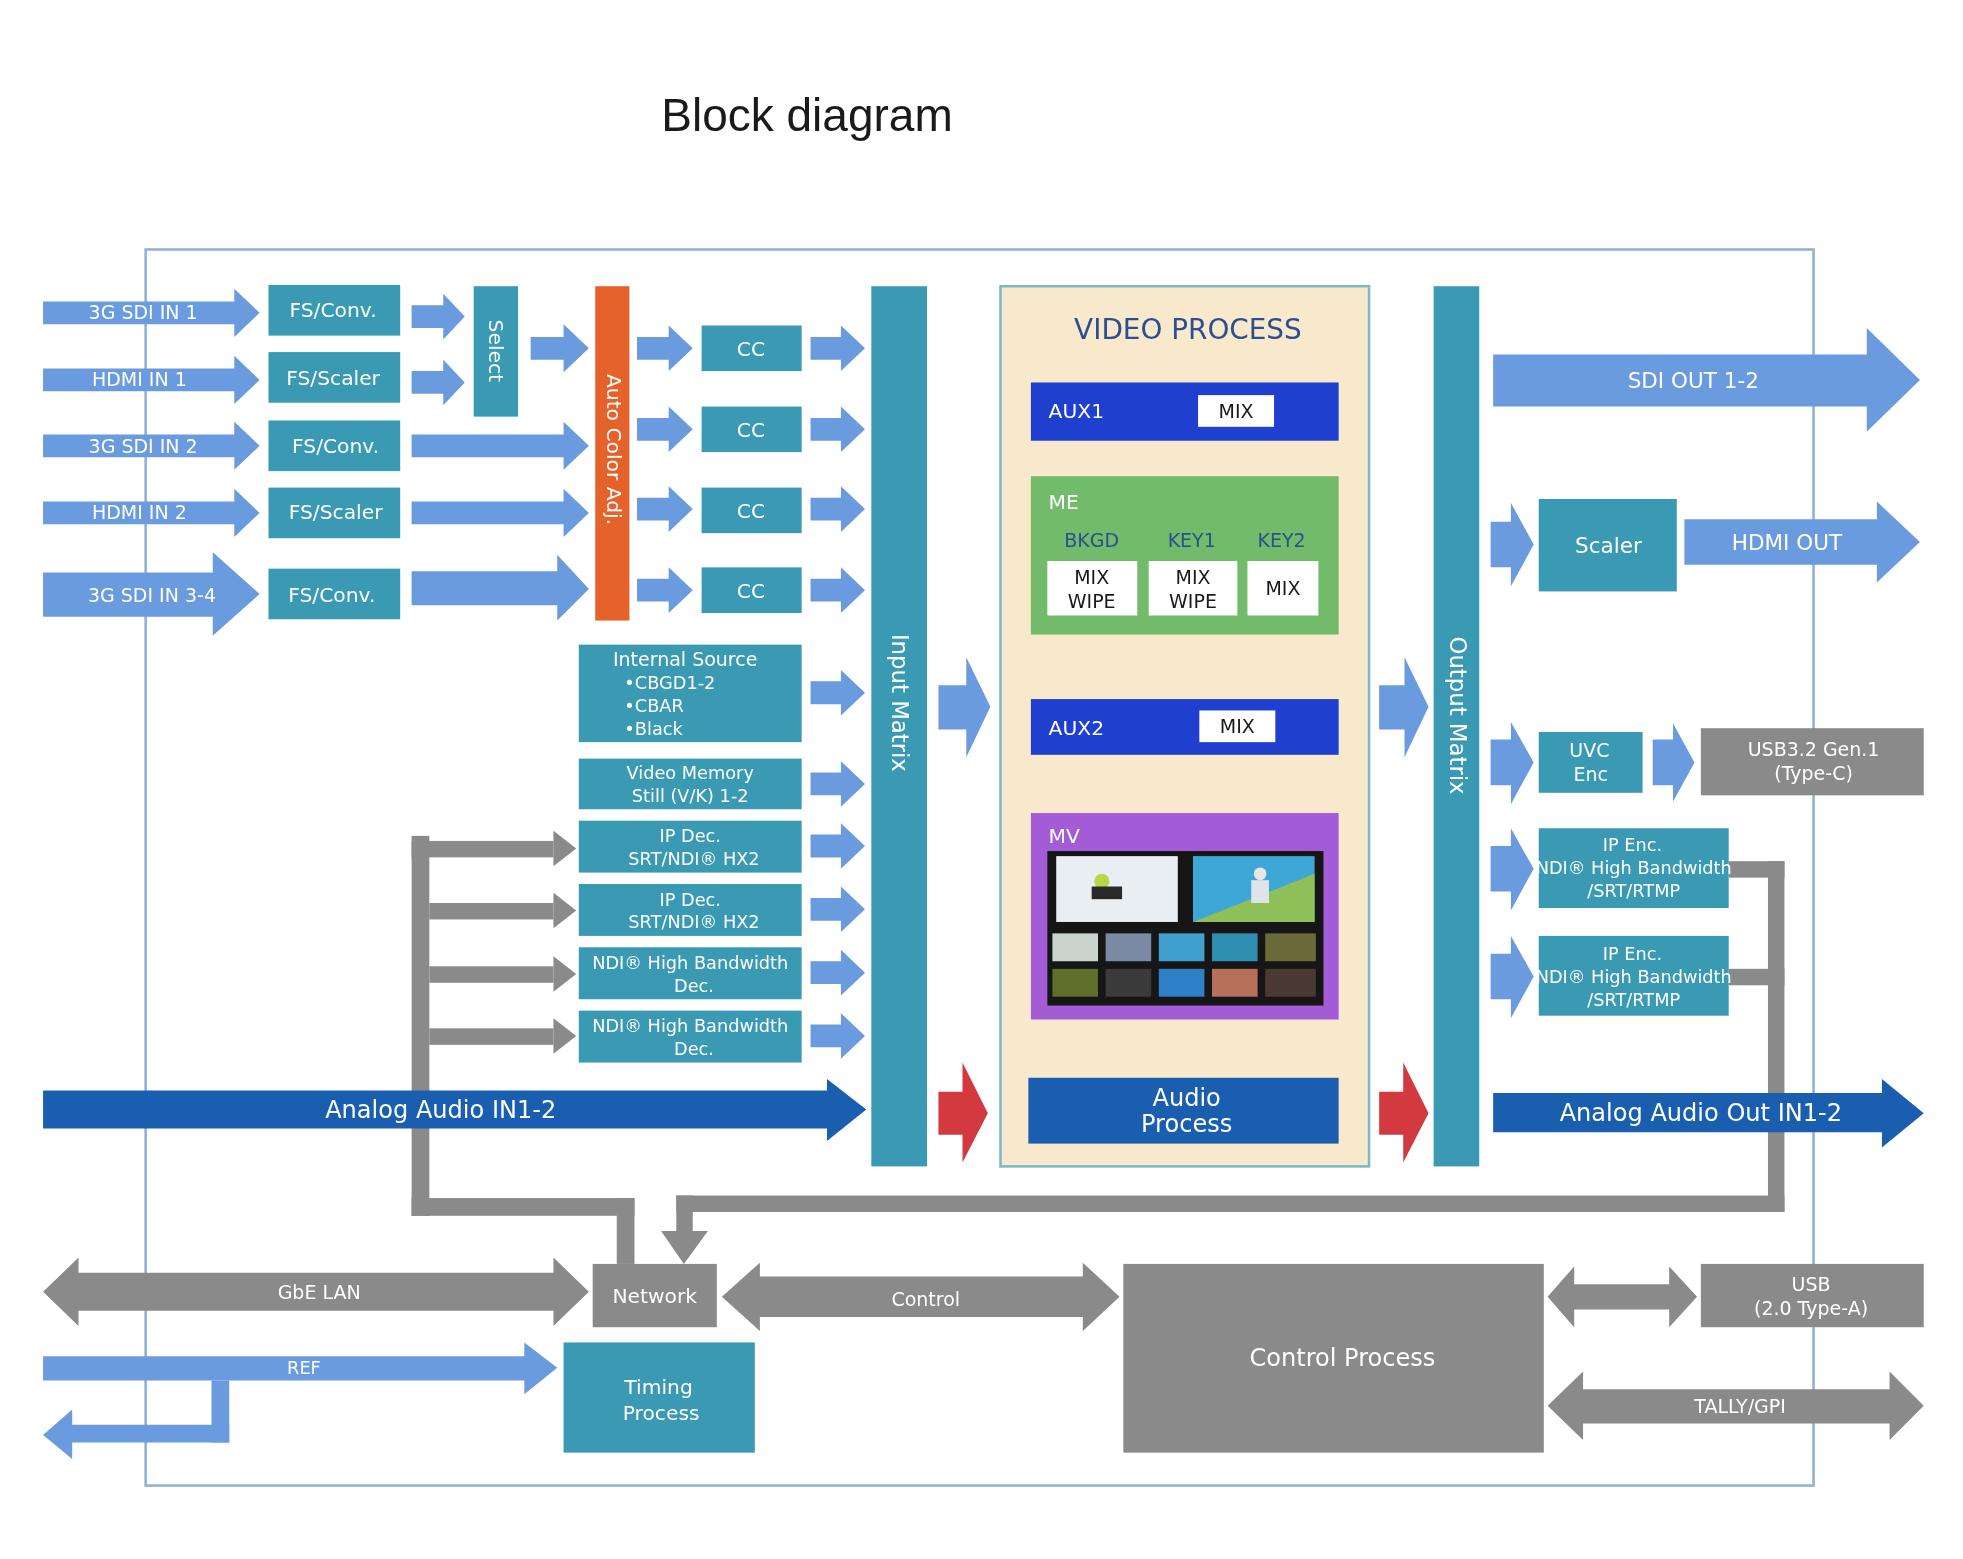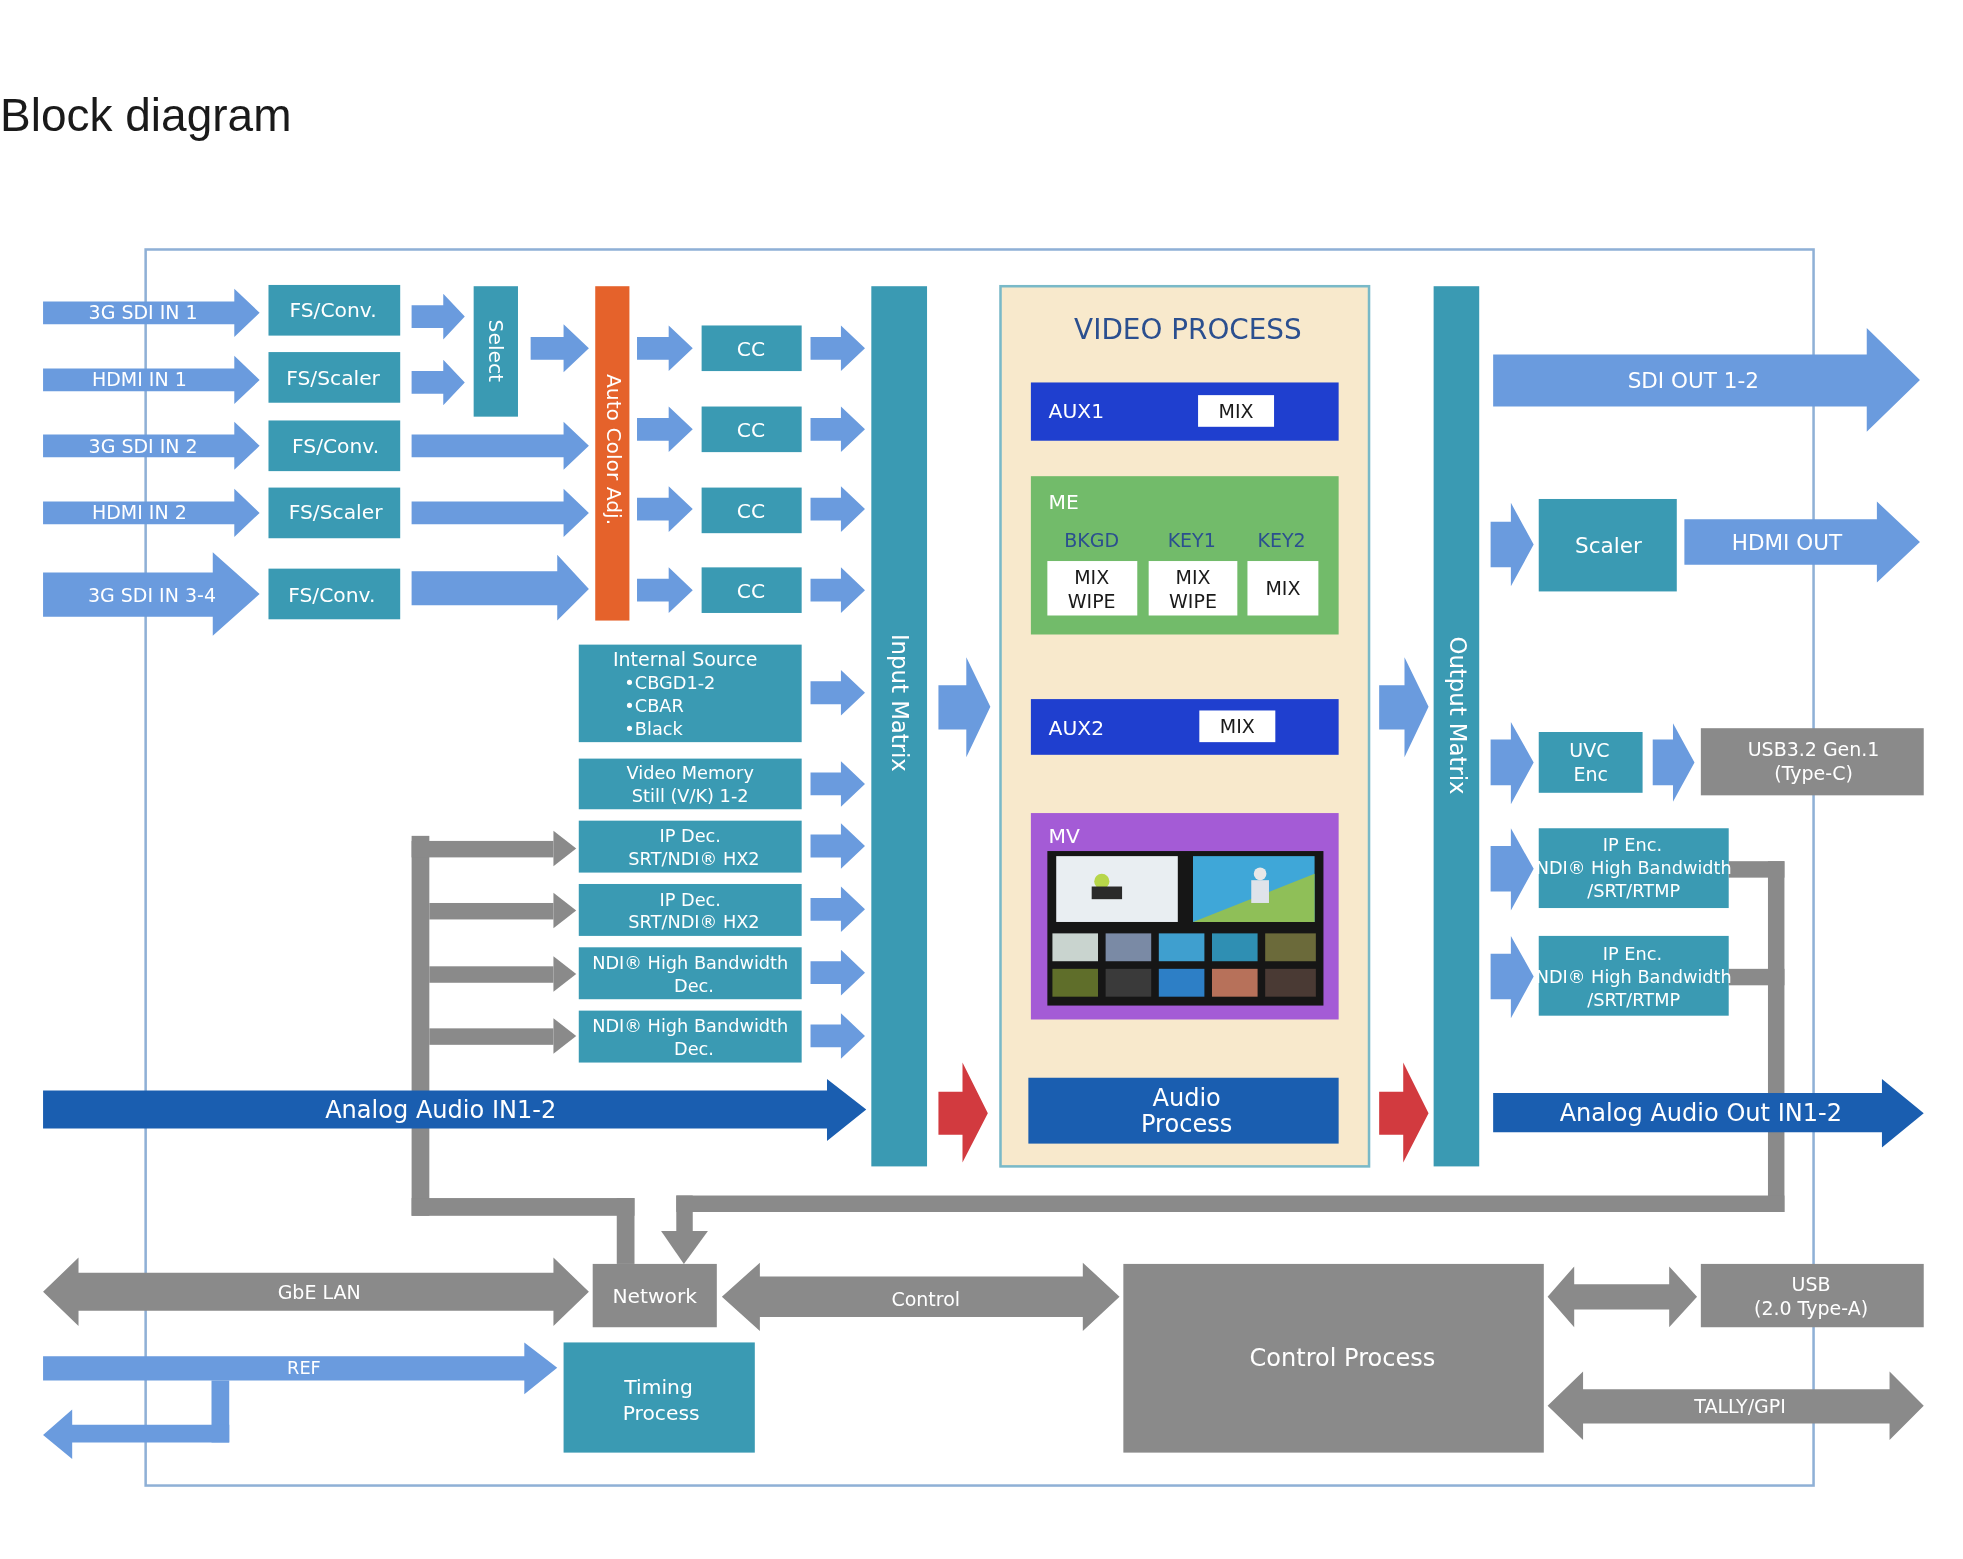--- a/index.html
+++ b/index.html
@@ -1,17 +1,17 @@
 <!DOCTYPE html>
 <html><head>
 <meta charset="utf-8">
 <style>
   html, body { margin: 0; padding: 0; background: #ffffff; }
   body { width: 1963px; height: 1559px; overflow: hidden; position: relative; font-family: "DejaVu Sans", sans-serif; }
-  #page-title { position: absolute; left: 0; top: 88px; width: 1614px; text-align: left; font-family: "Liberation Sans", sans-serif; font-size: 46px; color: #1a1a1a; }
+  #page-title { position: absolute; left: 0; top: 88px; width: 1614px; text-align: center; font-family: "Liberation Sans", sans-serif; font-size: 46px; color: #1a1a1a; }
   svg#diagram { position: absolute; left: 0; top: 0; }
   .lbl { fill: #ffffff; font-family: "DejaVu Sans", sans-serif; }
   .lbl-dark { fill: #1a1a1a; font-family: "DejaVu Sans", sans-serif; }
   .lbl-navy { fill: #2b4f8f; font-family: "DejaVu Sans", sans-serif; }
 </style>
 </head>
 <body>
 
 <div id="page-title">Block diagram</div>
 

